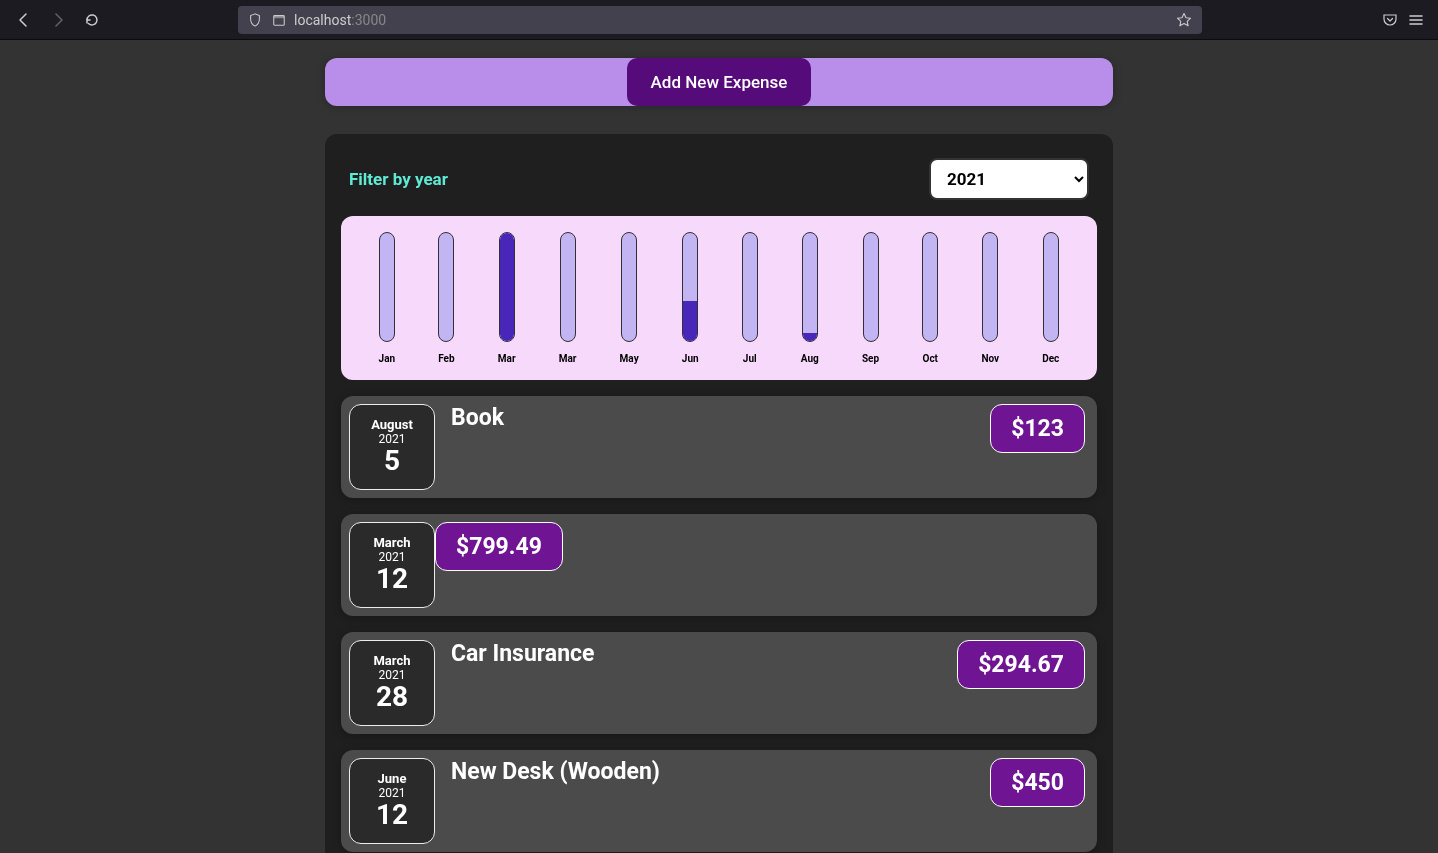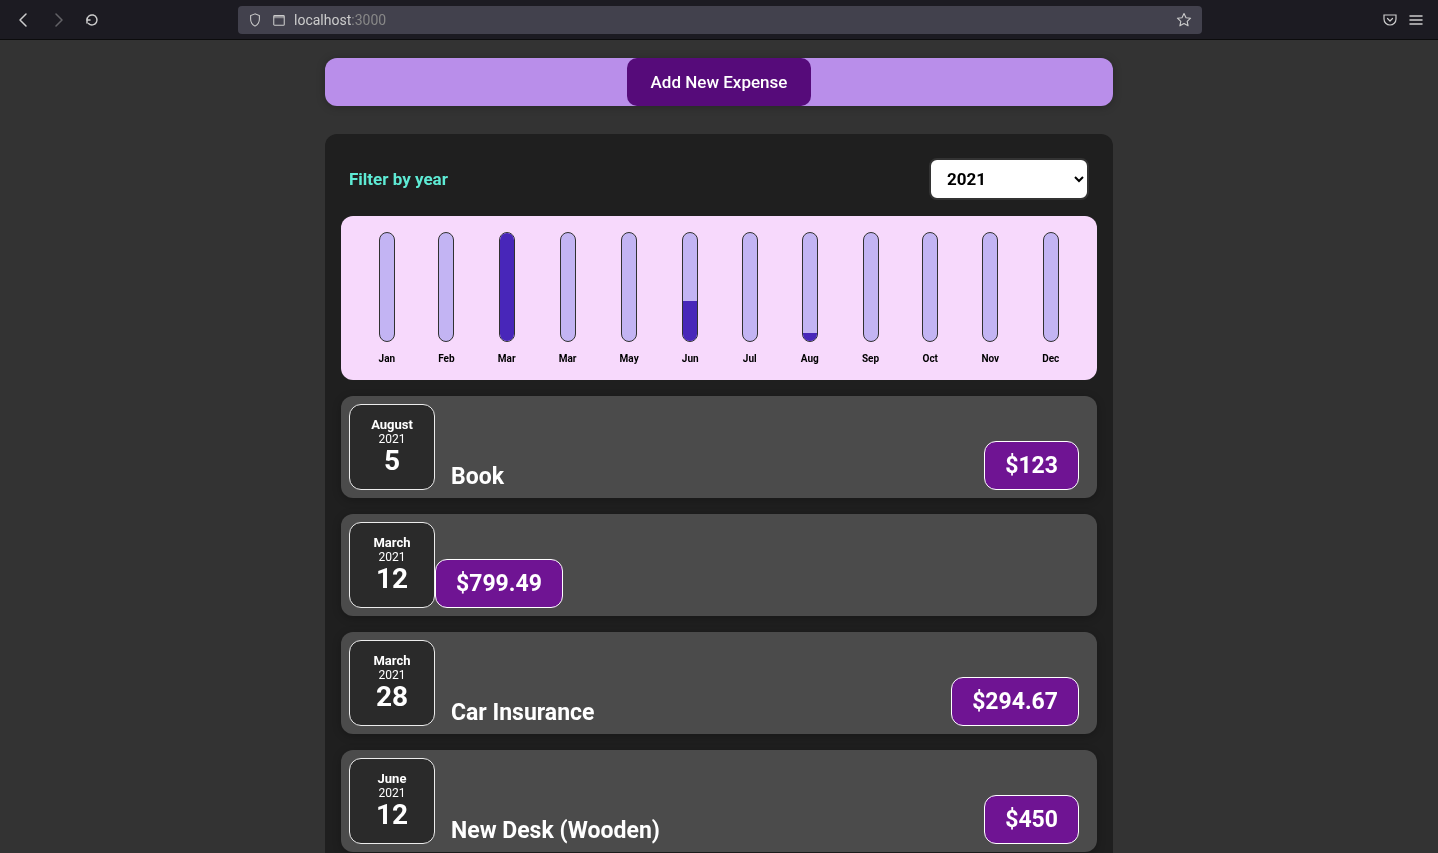--- a/index.html
+++ b/index.html
@@ -157,23 +157,23 @@
       font-size: 10px;
       font-weight: 700;
       margin-top: 11px;
       text-align: center;
     }
 
     
     .expense-item {
       background: #4b4b4b;
       border-radius: 12px;
-      padding: 8px 18px 8px 8px;
-      display: flex;
-      align-items: flex-end;
+      padding: 8px 12px 8px 8px;
+      display: flex;
+      align-items: flex-start;
       margin-top: 16px;
       box-shadow: 0 2px 8px rgba(0,0,0,0.25);
     }
     .date-badge {
       background: #2a2a2a;
       border: 1px solid #ececec;
       border-radius: 12px;
       width: 86px;
       height: 86px;
       display: flex;

